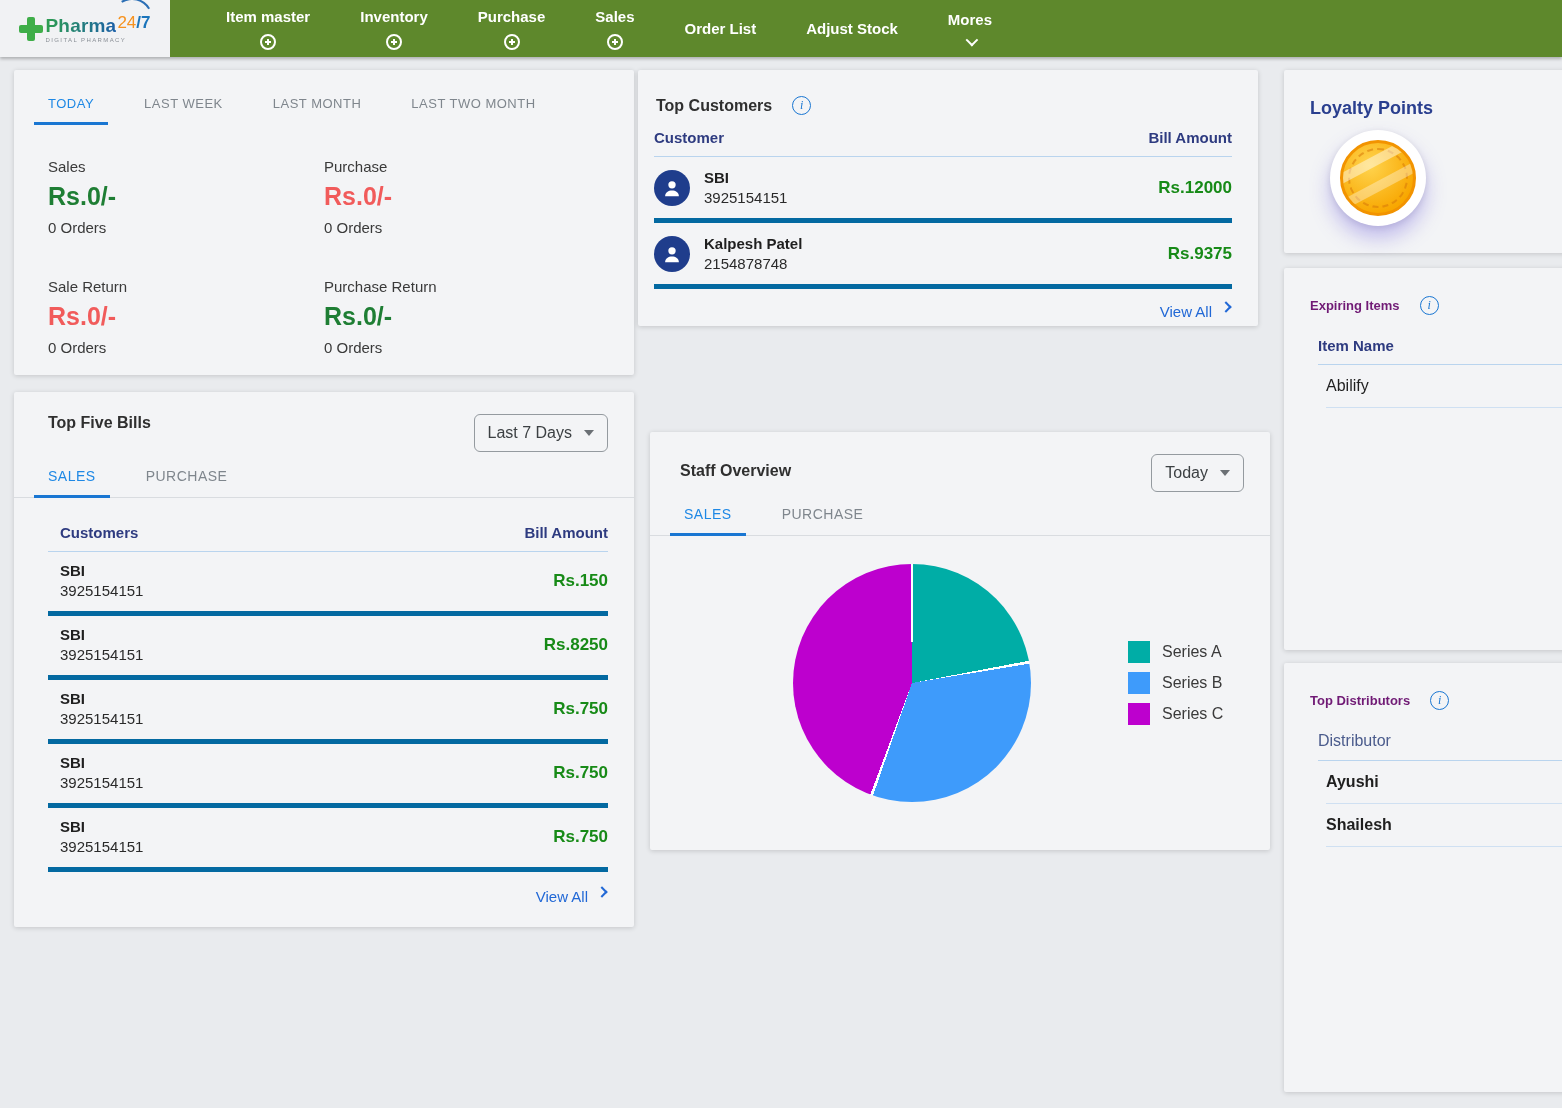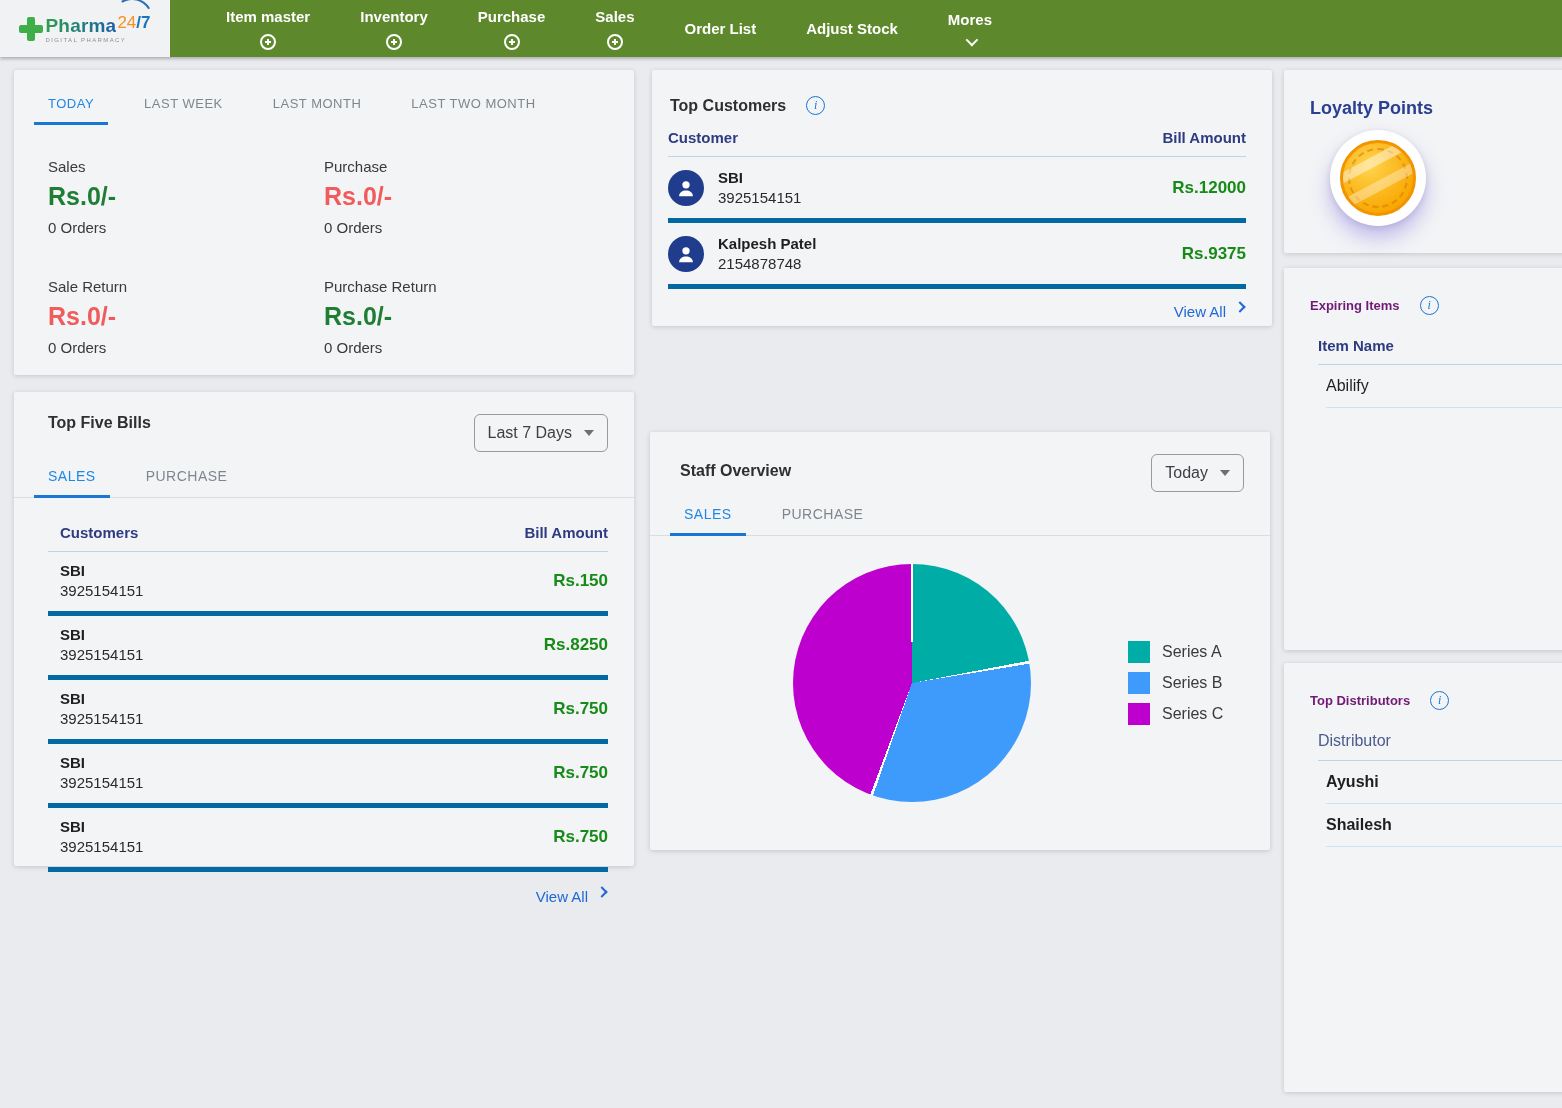--- a/index.html
+++ b/index.html
@@ -25,22 +25,22 @@
   .nav-items { display:flex; align-items:center; gap:50px; padding-left:56px; }
   .nav-item { display:flex; align-items:center; gap:9px; color:#fff; font-weight:bold; font-size:15px; cursor:pointer; white-space:nowrap;flex-direction:column; }
   .plus-icon { position:relative; width:16px; height:16px; border:2px solid #fff; border-radius:50%; display:inline-block; }
   .plus-icon::before { content:""; position:absolute; left:50%; top:3px; bottom:3px; width:2px; margin-left:-1px; background:#fff; }
   .plus-icon::after { content:""; position:absolute; top:50%; left:3px; right:3px; height:2px; margin-top:-1px; background:#fff; }
   .chev-down { width:9px; height:9px; border-right:2.5px solid #fff; border-bottom:2.5px solid #fff; transform:rotate(45deg) translateY(-2px); display:inline-block; margin-left:2px; }
 
   
   .card { position:absolute; background:#f3f4f6; box-shadow:0 1px 5px rgba(0,0,0,0.16); border-radius:2px; }
   #stats-card        { left:14px;   top:70px;  width:620px; height:305px; }
-  #bills-card        { left:14px;   top:392px; width:620px; height:474px; }
-  #customers-card    { left:652px;  top:70px;  width:620px; height:256px; }
+  #bills-card        { left:14px;   top:392px; width:620px; height:535px; }
+  #customers-card    { left:638px;  top:70px;  width:620px; height:256px; }
   #staff-card        { left:650px;  top:432px; width:620px; height:418px; }
   #loyalty-card      { left:1284px; top:70px;  width:300px; height:183px; }
   #expiring-card     { left:1284px; top:268px; width:300px; height:382px; }
   #distributors-card { left:1284px; top:663px; width:300px; height:429px; }
 
   .card-title { font-size:16px; font-weight:bold; color:#2f2f2f; }
   .card-head { display:flex; justify-content:space-between; align-items:flex-start; padding:22px 26px 0 34px; }
 
   
   .tabs-row { display:flex; padding:26px 20px 0 20px; }

